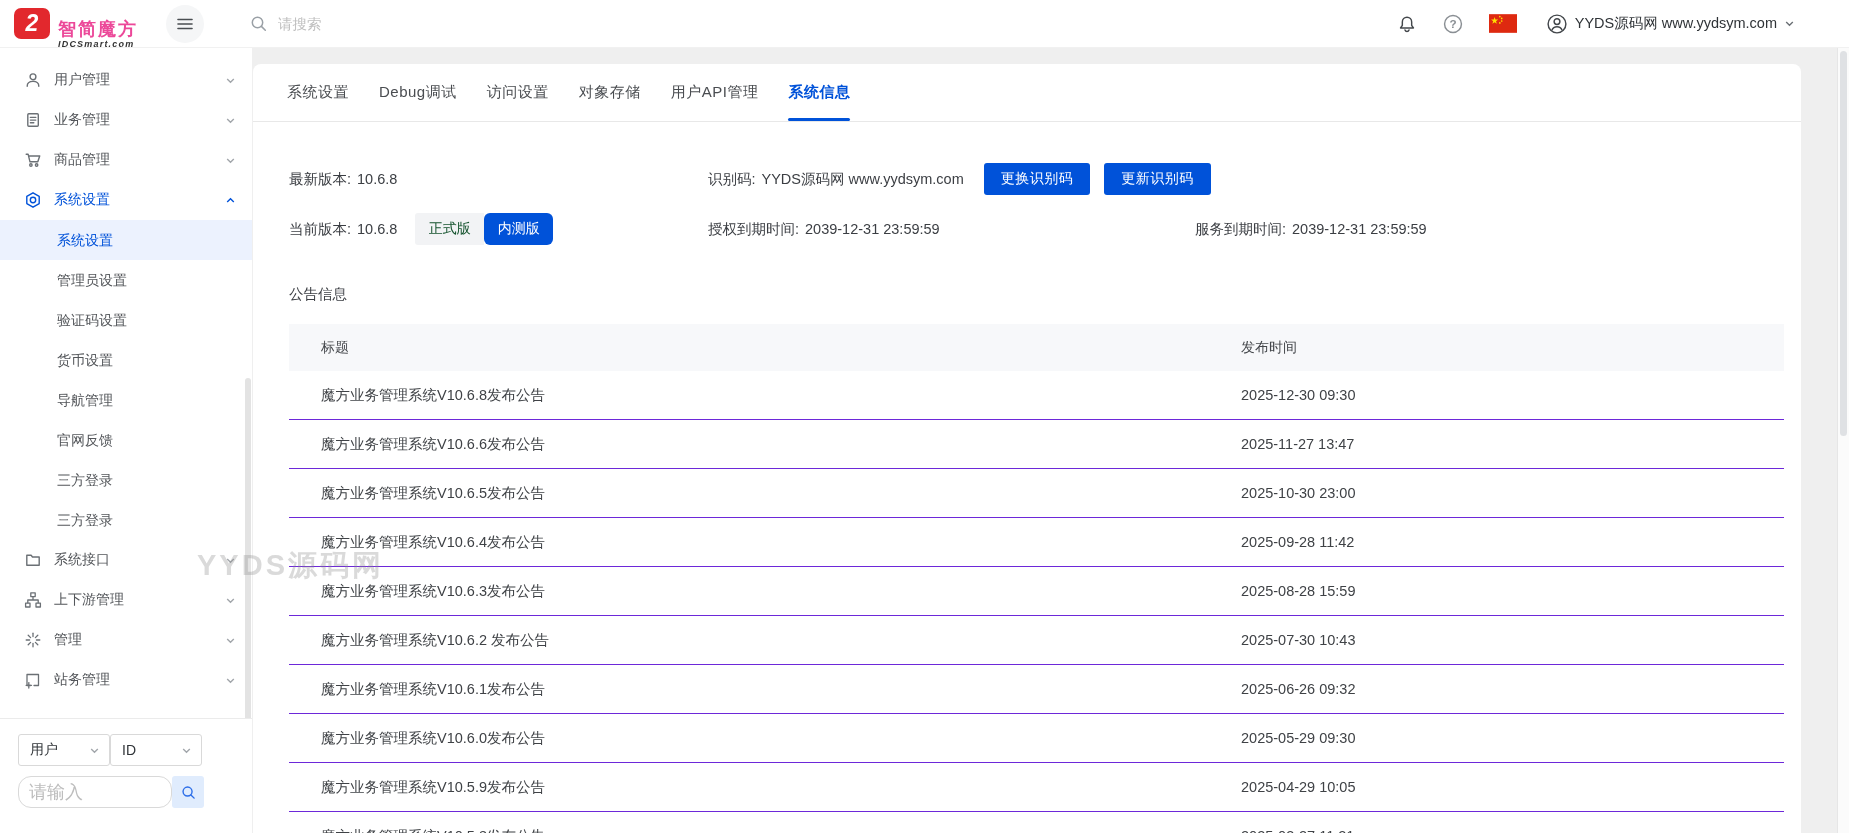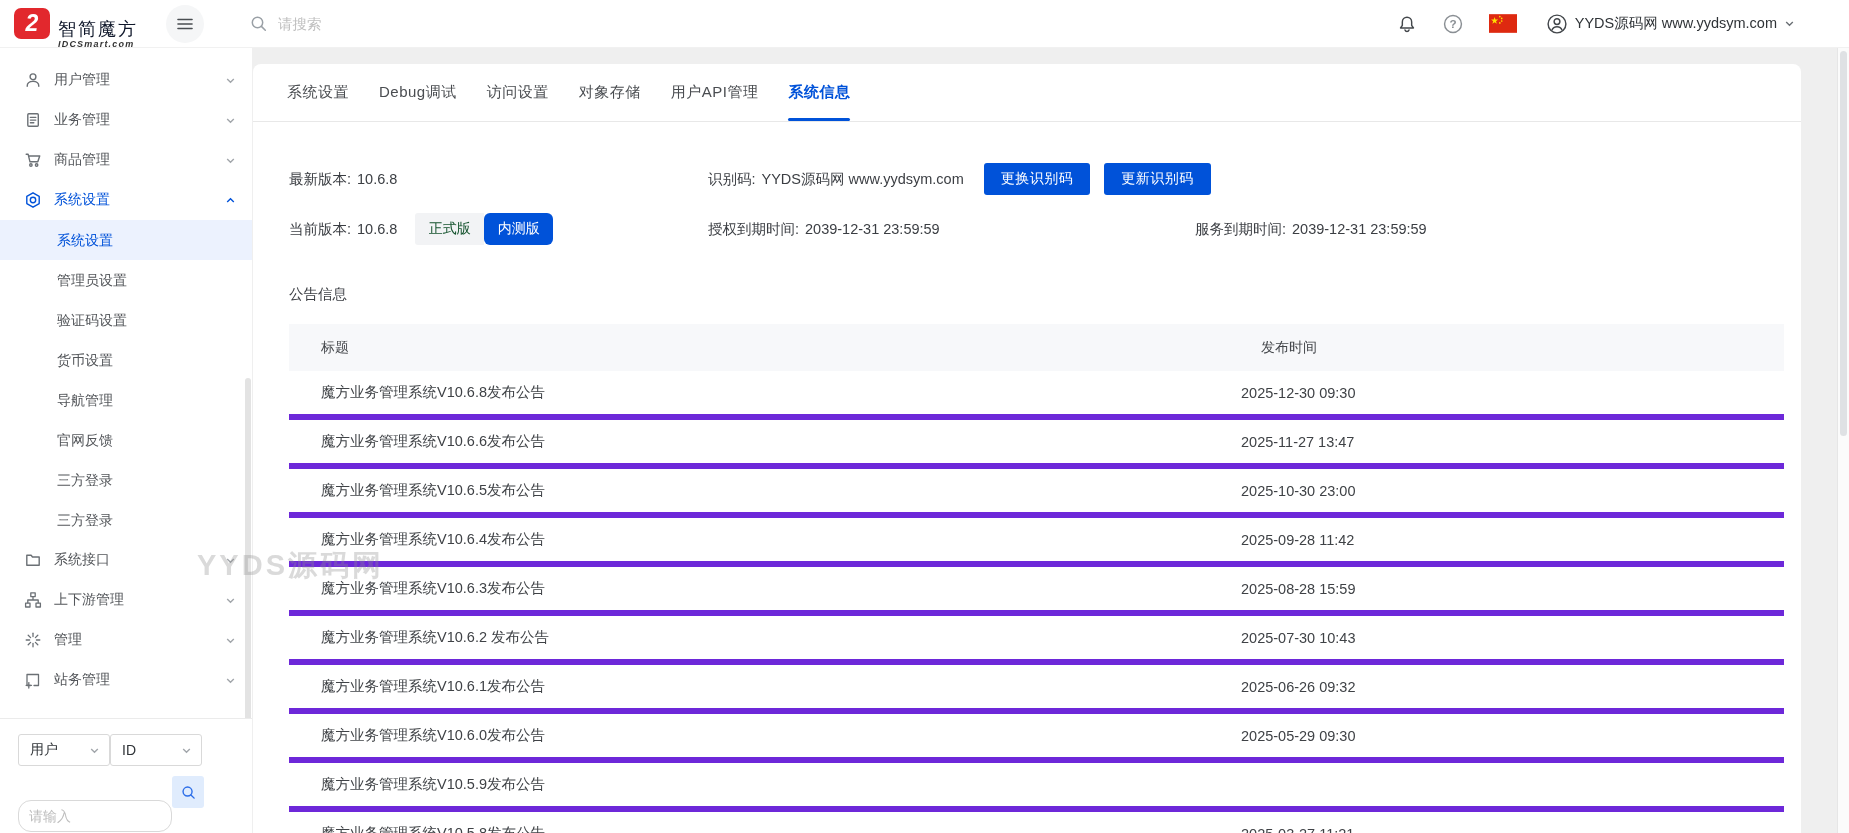--- a/index.html
+++ b/index.html
@@ -15,21 +15,21 @@
     background:#fff; display:flex; align-items:center; z-index:20;
     border-bottom:1px solid #f1f1f1;
   }
   .logo-wrap { display:flex; align-items:center; gap:8px; margin-left:14px; }
   .logo-mark {
     width:36px; height:31px; border-radius:7px; background:var(--logo_red);
     color:#fff; font-weight:bold; font-size:23px; font-style:italic;
     display:flex; align-items:center; justify-content:center; line-height:1;
   }
   .logo-text { display:flex; flex-direction:column; line-height:1; }
-  .logo-title { font-size:18px; font-weight:normal; color:#0f172a; letter-spacing:2px;margin-top:22px; }
+  .logo-title { font-size:18px; font-weight:bold; color:#ec4899; letter-spacing:2px;margin-top:22px; }
   .logo-sub { font-size:9px; font-weight:bold; font-style:italic; color:#333; letter-spacing:1.2px; margin-top:2px; }
   .burger {
     margin-left:28px; width:38px; height:38px; border-radius:50%;
     background:#f5f6f7; display:flex; align-items:center; justify-content:center; cursor:pointer;
   }
   .hsearch { margin-left:46px; display:flex; align-items:center; gap:9px; }
   .hsearch input {
     border:none; outline:none; font-size:14.5px; color:#333; width:220px;
     font-family:inherit; background:transparent;
   }
@@ -67,21 +67,21 @@
     border-top:1px solid #ebebeb; padding:15px 15px 0 18px; background:#fff;
   }
   .filter-row { display:flex; gap:0; margin-bottom:10px; }
   .fselect {
     width:92px; height:32px; border:1px solid #d9d9d9; border-radius:3px;
     display:flex; align-items:center; justify-content:space-between;
     padding:0 9px 0 11px; font-size:14px; color:#2f3337; cursor:pointer; background:#fff;
   }
   .finput {
     width:154px; height:32px; border:1px solid #d9d9d9; border-radius:13px;
-    padding:0 10px; font-size:14px; color:#333; outline:none; font-family:inherit;margin-top:24px;
+    padding:0 10px; font-size:18px; color:#333; outline:none; font-family:inherit;
   }
   .finput::placeholder { color:#bdbdbd; }
   .fsearch-btn {
     width:32px; height:32px; border:none; border-radius:3px; background:#e0ecfd;
     display:flex; align-items:center; justify-content:center; cursor:pointer;
   }
 
   
   .card {
     position:fixed; left:253px; top:64px; width:1548px; height:769px;
@@ -118,27 +118,27 @@
   .toggle-group { display:flex; margin-left:18px; border-radius:3px; overflow:hidden; }
   .seg { height:32px; width:69px; display:flex; align-items:center; justify-content:center;
     font-size:14px; cursor:pointer; }
   .seg-off { background:#f2f3f5; color:#14532d; }
   .seg-on { background:var(--primary); color:#fff; border-radius:6px; }
 
   .section-title { margin:40px 36px 0 36px; font-size:14.5px; color:#3b3e43; }
   .table { margin:20px 17px 0 36px; }
   .thead {
     height:47px; background:#f7f8fa; display:flex; align-items:center;
-    font-size:14px; color:#44474b;gap:20px;
+    font-size:14px; color:#44474b;
   }
   .c-title { flex:0 0 920px; padding-left:32px; }
   .c-time { flex:1; padding-left:32px; }
   .trow {
     height:49px; display:flex; align-items:center;
-    border-bottom:6px solid #6d28d9; font-size:14.5px; color:#3f4246; cursor:pointer;
+    border-bottom:1px solid #6d28d9; font-size:14.5px; color:#3f4246; cursor:pointer;
   }
 
   
   .watermark {
     position:fixed; left:197px; top:546px; font-size:29px; font-weight:bold;
     color:rgba(140,140,140,0.32); letter-spacing:3px; z-index:50;
     pointer-events:none; white-space:nowrap;
   }
   .vscroll {
     position:fixed; right:0; top:48px; bottom:0; width:12px;
@@ -495,20 +495,21 @@
           <div class="c-time">2025-06-26 09:32</div>
         </div>
 
         <div class="trow">
           <div class="c-title">魔方业务管理系统V10.6.0发布公告</div>
           <div class="c-time">2025-05-29 09:30</div>
         </div>
 
         <div class="trow">
           <div class="c-title">魔方业务管理系统V10.5.9发布公告</div>
+          <div class="c-time">2025-04-29 10:05</div>
         </div>
 
         <div class="trow">
           <div class="c-title">魔方业务管理系统V10.5.8发布公告</div>
           <div class="c-time">2025-03-27 11:21</div>
         </div>
       </div>
   </div>
 </div>
 

